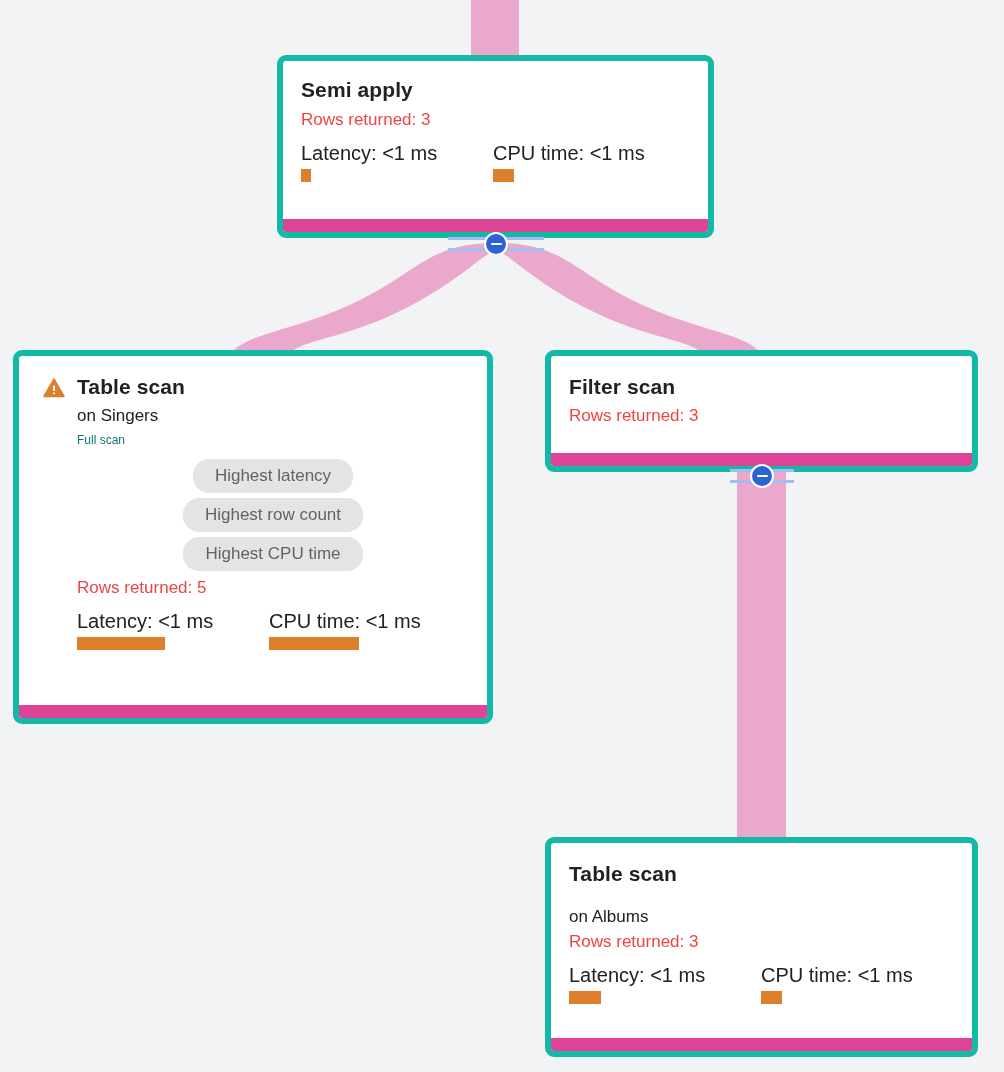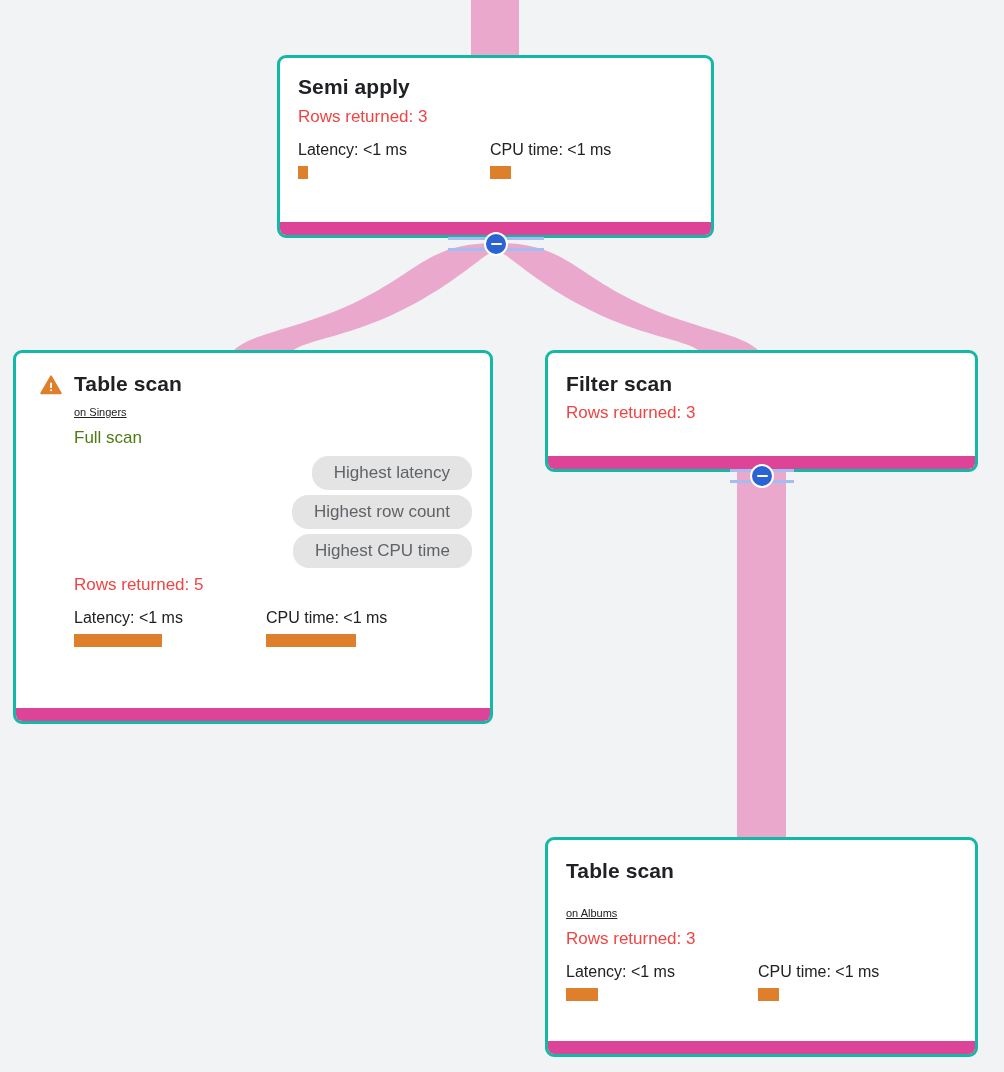--- a/index.html
+++ b/index.html
@@ -31,21 +31,21 @@
     width: 1004px;
     height: 1072px;
     z-index: 1;
   }
 
   
   .node-card {
     position: absolute;
     box-sizing: border-box;
     background: #FFFFFF;
-    border: 3px solid #14b8a6;
+    border: 6px solid #14b8a6;
     border-radius: 9px;
     z-index: 3;
     overflow: hidden;
     display: flex;
     flex-direction: column;
   }
   .node-body {
     flex: 1 1 auto;
     padding: 16px 18px 0 18px;
     position: relative;
@@ -64,30 +64,29 @@
   }
   .node-title {
     font-size: 21px;
     line-height: 26px;
     color: #202124;
     font-weight: 700;
     letter-spacing: .1px;
     white-space: nowrap;
   }
   .node-subtitle {
-    font-size: 11px;
+    font-size: 17px;
     line-height: 25px;
     color: #202124;
     white-space: nowrap;
-    text-decoration: underline;
   }
   .node-note {
-    font-size: 17px;
+    font-size: 12px;
     line-height: 25px;
-    color: #4d7c0f;
+    color: #0f766e;
     white-space: nowrap;
   }
   .node-rows {
     font-size: 17px;
     line-height: 25px;
     color: #ef4444;
     white-space: nowrap;
   }
 
   
@@ -96,21 +95,21 @@
     width: 22px;
     height: 22px;
     margin-top: 3px;
   }
 
   
   .chip-list {
     margin: 6px 0 4px 0;
     display: flex;
     flex-direction: column;
-    align-items: flex-end;
+    align-items: center;
     gap: 5px;
   }
   .chip {
     background: #E4E4E4;
     color: #5F6368;
     font-size: 17px;
     line-height: 20px;
     border-radius: 16px;
     padding: 7px 22px;
     white-space: nowrap;
@@ -119,21 +118,21 @@
   
   .metrics {
     display: flex;
     margin-top: 8px;
   }
   .metric {
     display: flex;
     flex-direction: column;
   }
   .metric-label {
-    font-size: 16px;
+    font-size: 20px;
     line-height: 24px;
     color: #202124;
     white-space: nowrap;
   }
   .metric-bar {
     height: 13px;
     background: #DD7F2B;
     margin-top: 4px;
   }
 

